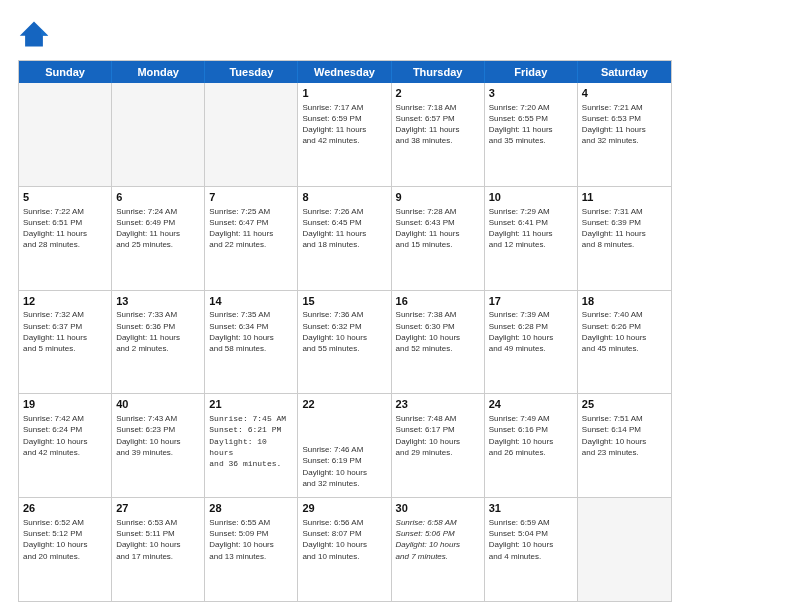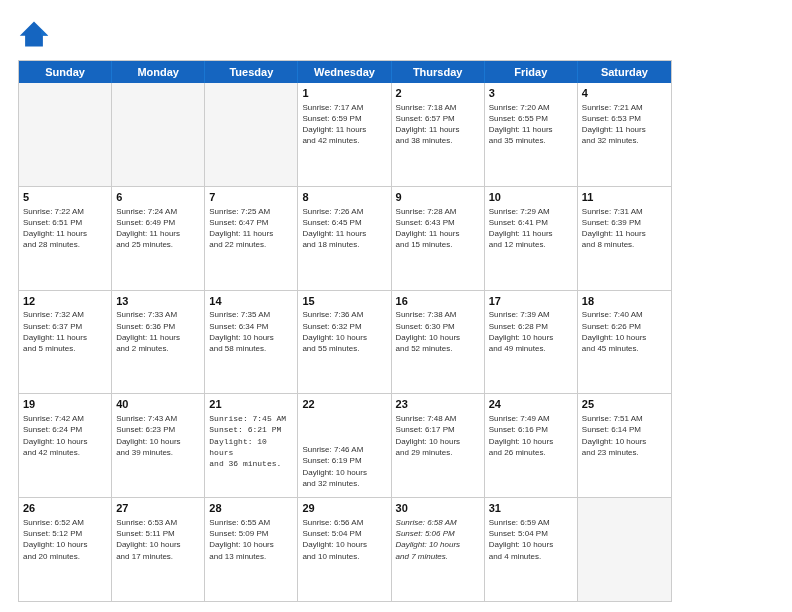--- a/index.html
+++ b/index.html
@@ -342,21 +342,21 @@
           <div class="cal-cell">
             <div class="day-num">28</div>
             <div class="cell-info" style="white-space: pre-line;">Sunrise: 6:55 AM
 Sunset: 5:09 PM
 Daylight: 10 hours
 and 13 minutes.</div>
           </div>
           <div class="cal-cell">
             <div class="day-num">29</div>
             <div class="cell-info" style="white-space: pre-line;">Sunrise: 6:56 AM
-Sunset: 5:04 PM
+Sunset: 8:07 PM
 Daylight: 10 hours
 and 10 minutes.</div>
           </div>
           <div class="cal-cell">
             <div class="day-num">30</div>
             <div class="cell-info" style="white-space: pre-line; font-style: italic;">Sunrise: 6:58 AM
 Sunset: 5:06 PM
 Daylight: 10 hours
 and 7 minutes.</div>
           </div>

